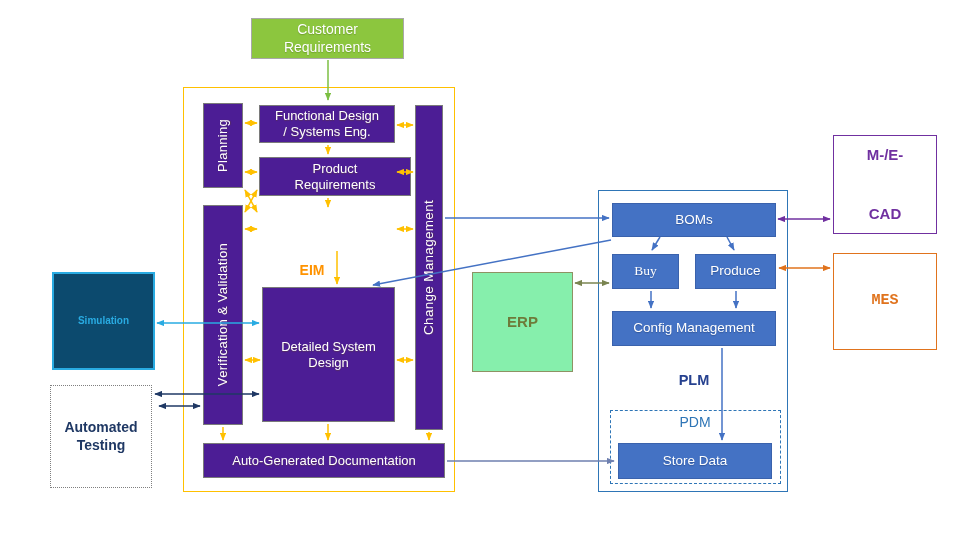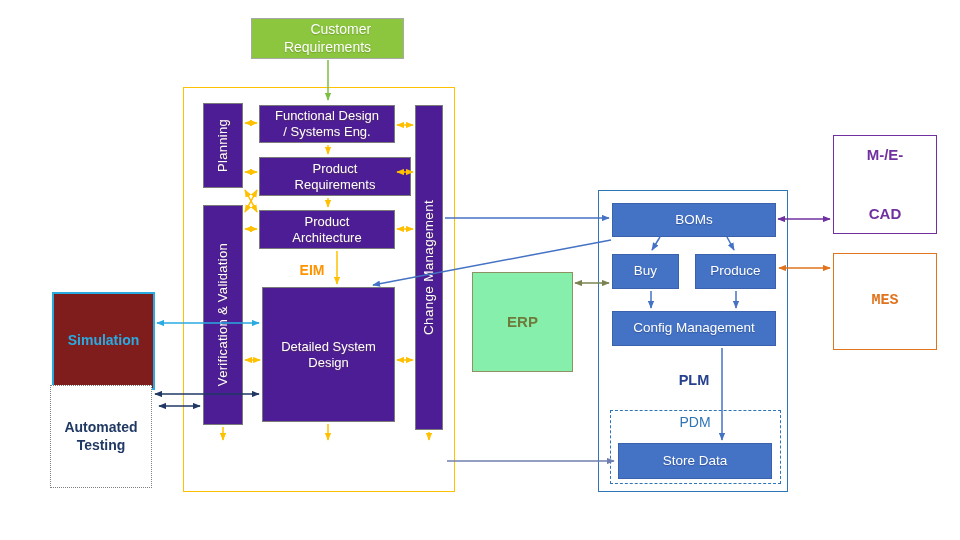--- a/index.html
+++ b/index.html
@@ -15,38 +15,38 @@
          text-shadow:0 1px 1px rgba(20,40,80,0.35);}
   .container-frame{position:absolute;box-sizing:border-box;background:transparent;}
   .vtext{writing-mode:vertical-rl;transform:rotate(180deg);letter-spacing:0.3px;}
   .lbl{position:absolute;box-sizing:border-box;text-align:center;}
   
   .eng-frame{left:183px;top:87px;width:272px;height:405px;border:1.5px solid #FFC000;}
   .plm-frame{left:598px;top:190px;width:190px;height:302px;border:1.5px solid #2E75B6;}
   .pdm-frame{left:610px;top:410px;width:171px;height:74px;border:1.5px dashed #2E75B6;}
   
   .customer{left:251px;top:18px;width:153px;height:41px;background:#8CC63E;border:1px solid #A8A8A8;
-            color:#fff;font-size:14px;padding:0 32px;text-shadow:0 1px 1px rgba(60,90,20,0.35);text-align:right;}
+            color:#fff;font-size:14px;padding:0 22px;text-shadow:0 1px 1px rgba(60,90,20,0.35);}
   .planning{left:203px;top:103px;width:40px;height:85px;}
   .funcdes{left:259px;top:105px;width:136px;height:38px;}
   .prodreq{left:259px;top:157px;width:152px;height:39px;padding:0 14px;}
   .prodarch{left:259px;top:210px;width:136px;height:39px;padding:0 14px;}
   .vv{left:203px;top:205px;width:40px;height:220px;}
   .dsd{left:262px;top:287px;width:133px;height:135px;padding:0 8px;}
   .cm{left:415px;top:105px;width:28px;height:325px;font-size:13.5px;}
   .agd{left:203px;top:443px;width:242px;height:35px;}
   .eim{left:290px;top:262px;width:44px;height:18px;color:#FF9300;font-weight:bold;font-size:14px;}
   .simulation{left:52px;top:272px;width:103px;height:98px;border:2px solid #29ABE2;
-              color:#29ABE2;font-weight:bold;font-size:14px;background:#7f1d1d;margin-top:20px;}
+              color:#29ABE2;font-weight:bold;font-size:10px;background:#0c4a6e;}
   .autotest{left:50px;top:385px;width:102px;height:103px;border:1.5px dotted #7F7F7F;
             color:#1F3864;font-weight:bold;font-size:14px;padding:0 14px;background:#fff;}
   .erp{left:472px;top:272px;width:101px;height:100px;border:1.5px solid #8E9263;
        color:#6E7B3A;font-weight:bold;font-size:15px;background:#86efac;}
   .boms{left:612px;top:203px;width:164px;height:34px;}
-  .buy{left:612px;top:254px;width:67px;height:35px;}
+  .buy{left:612px;top:254px;width:67px;height:35px;font-family:Liberation Serif, serif;}
   .produce{left:695px;top:254px;width:81px;height:35px;}
   .config{left:612px;top:311px;width:164px;height:35px;}
   .plm-label{left:652px;top:372px;width:84px;height:18px;color:#26418F;font-weight:bold;font-size:14.5px;}
   .pdm-label{left:625px;top:414px;width:140px;height:17px;color:#2E75B6;font-size:14px;}
   .storedata{left:618px;top:443px;width:154px;height:36px;}
   .mcad{left:833px;top:135px;width:104px;height:99px;border:1.5px solid #7030A0;
         color:#7030A0;font-weight:bold;font-size:15px;background:#fff;flex-direction:column;gap:40px;}
   .mes{left:833px;top:253px;width:104px;height:97px;border:1.5px solid #E0731D;
        color:#E0731D;font-weight:bold;font-size:15px;background:#fff;font-family:Liberation Mono, monospace;}
   #connector-layer{position:absolute;left:0;top:0;width:960px;height:540px;pointer-events:none;}
@@ -66,34 +66,34 @@
 
   <div class="node ynode funcdes">
     <span>
       <span>Functional Design</span><br>
       <span>/ Systems Eng.</span>
     </span>
   </div>
 
   <div class="node ynode prodreq">Product Requirements</div>
 
-  <div class="node ynode prodarch">Product Architecture</div>
 
   <div class="lbl eim">EIM</div>
 
   <div class="node ynode vv">
     <span class="vtext">Verification &amp; Validation</span>
   </div>
 
   <div class="node ynode dsd">Detailed System Design</div>
 
   <div class="node ynode cm">
     <span class="vtext">Change Management</span>
   </div>
 
+  <div class="node ynode agd">Auto-Generated Documentation</div>
 
   <div class="node simulation">Simulation</div>
 
   <div class="node autotest">Automated Testing</div>
 
   <div class="node erp">ERP</div>
 
   <div class="container-frame plm-frame"></div>
 
   <div class="node bnode boms">BOMs</div>

